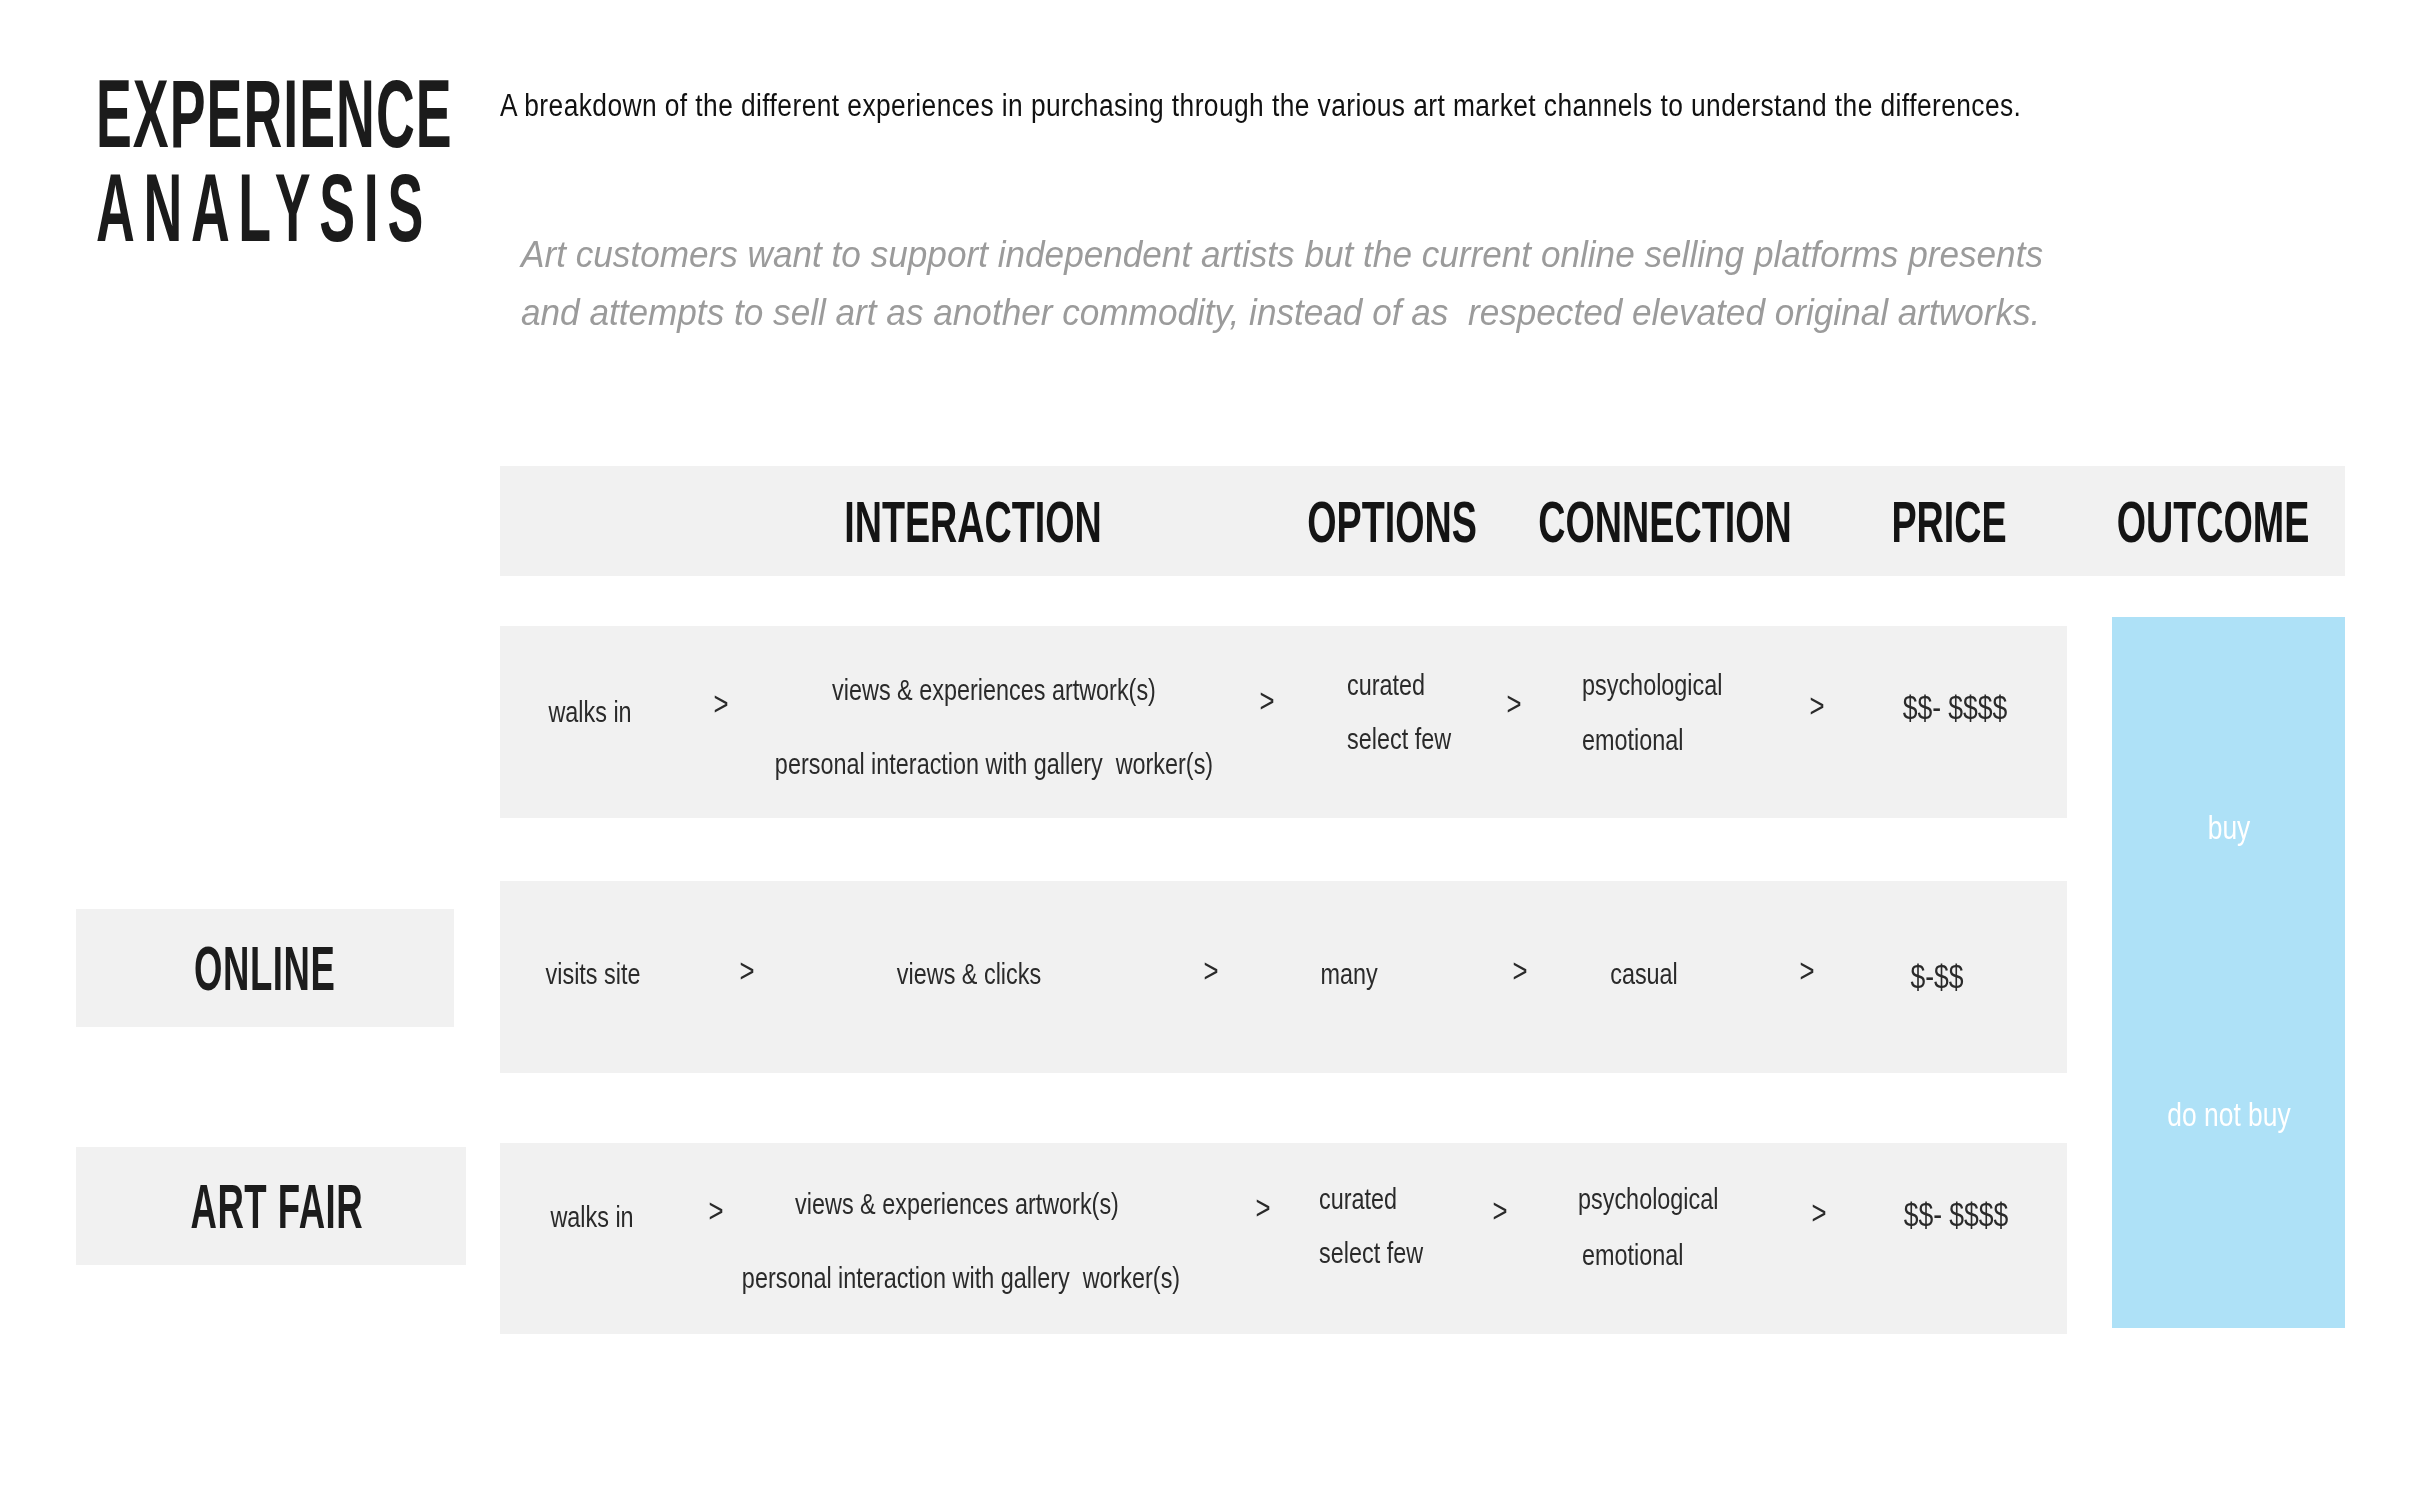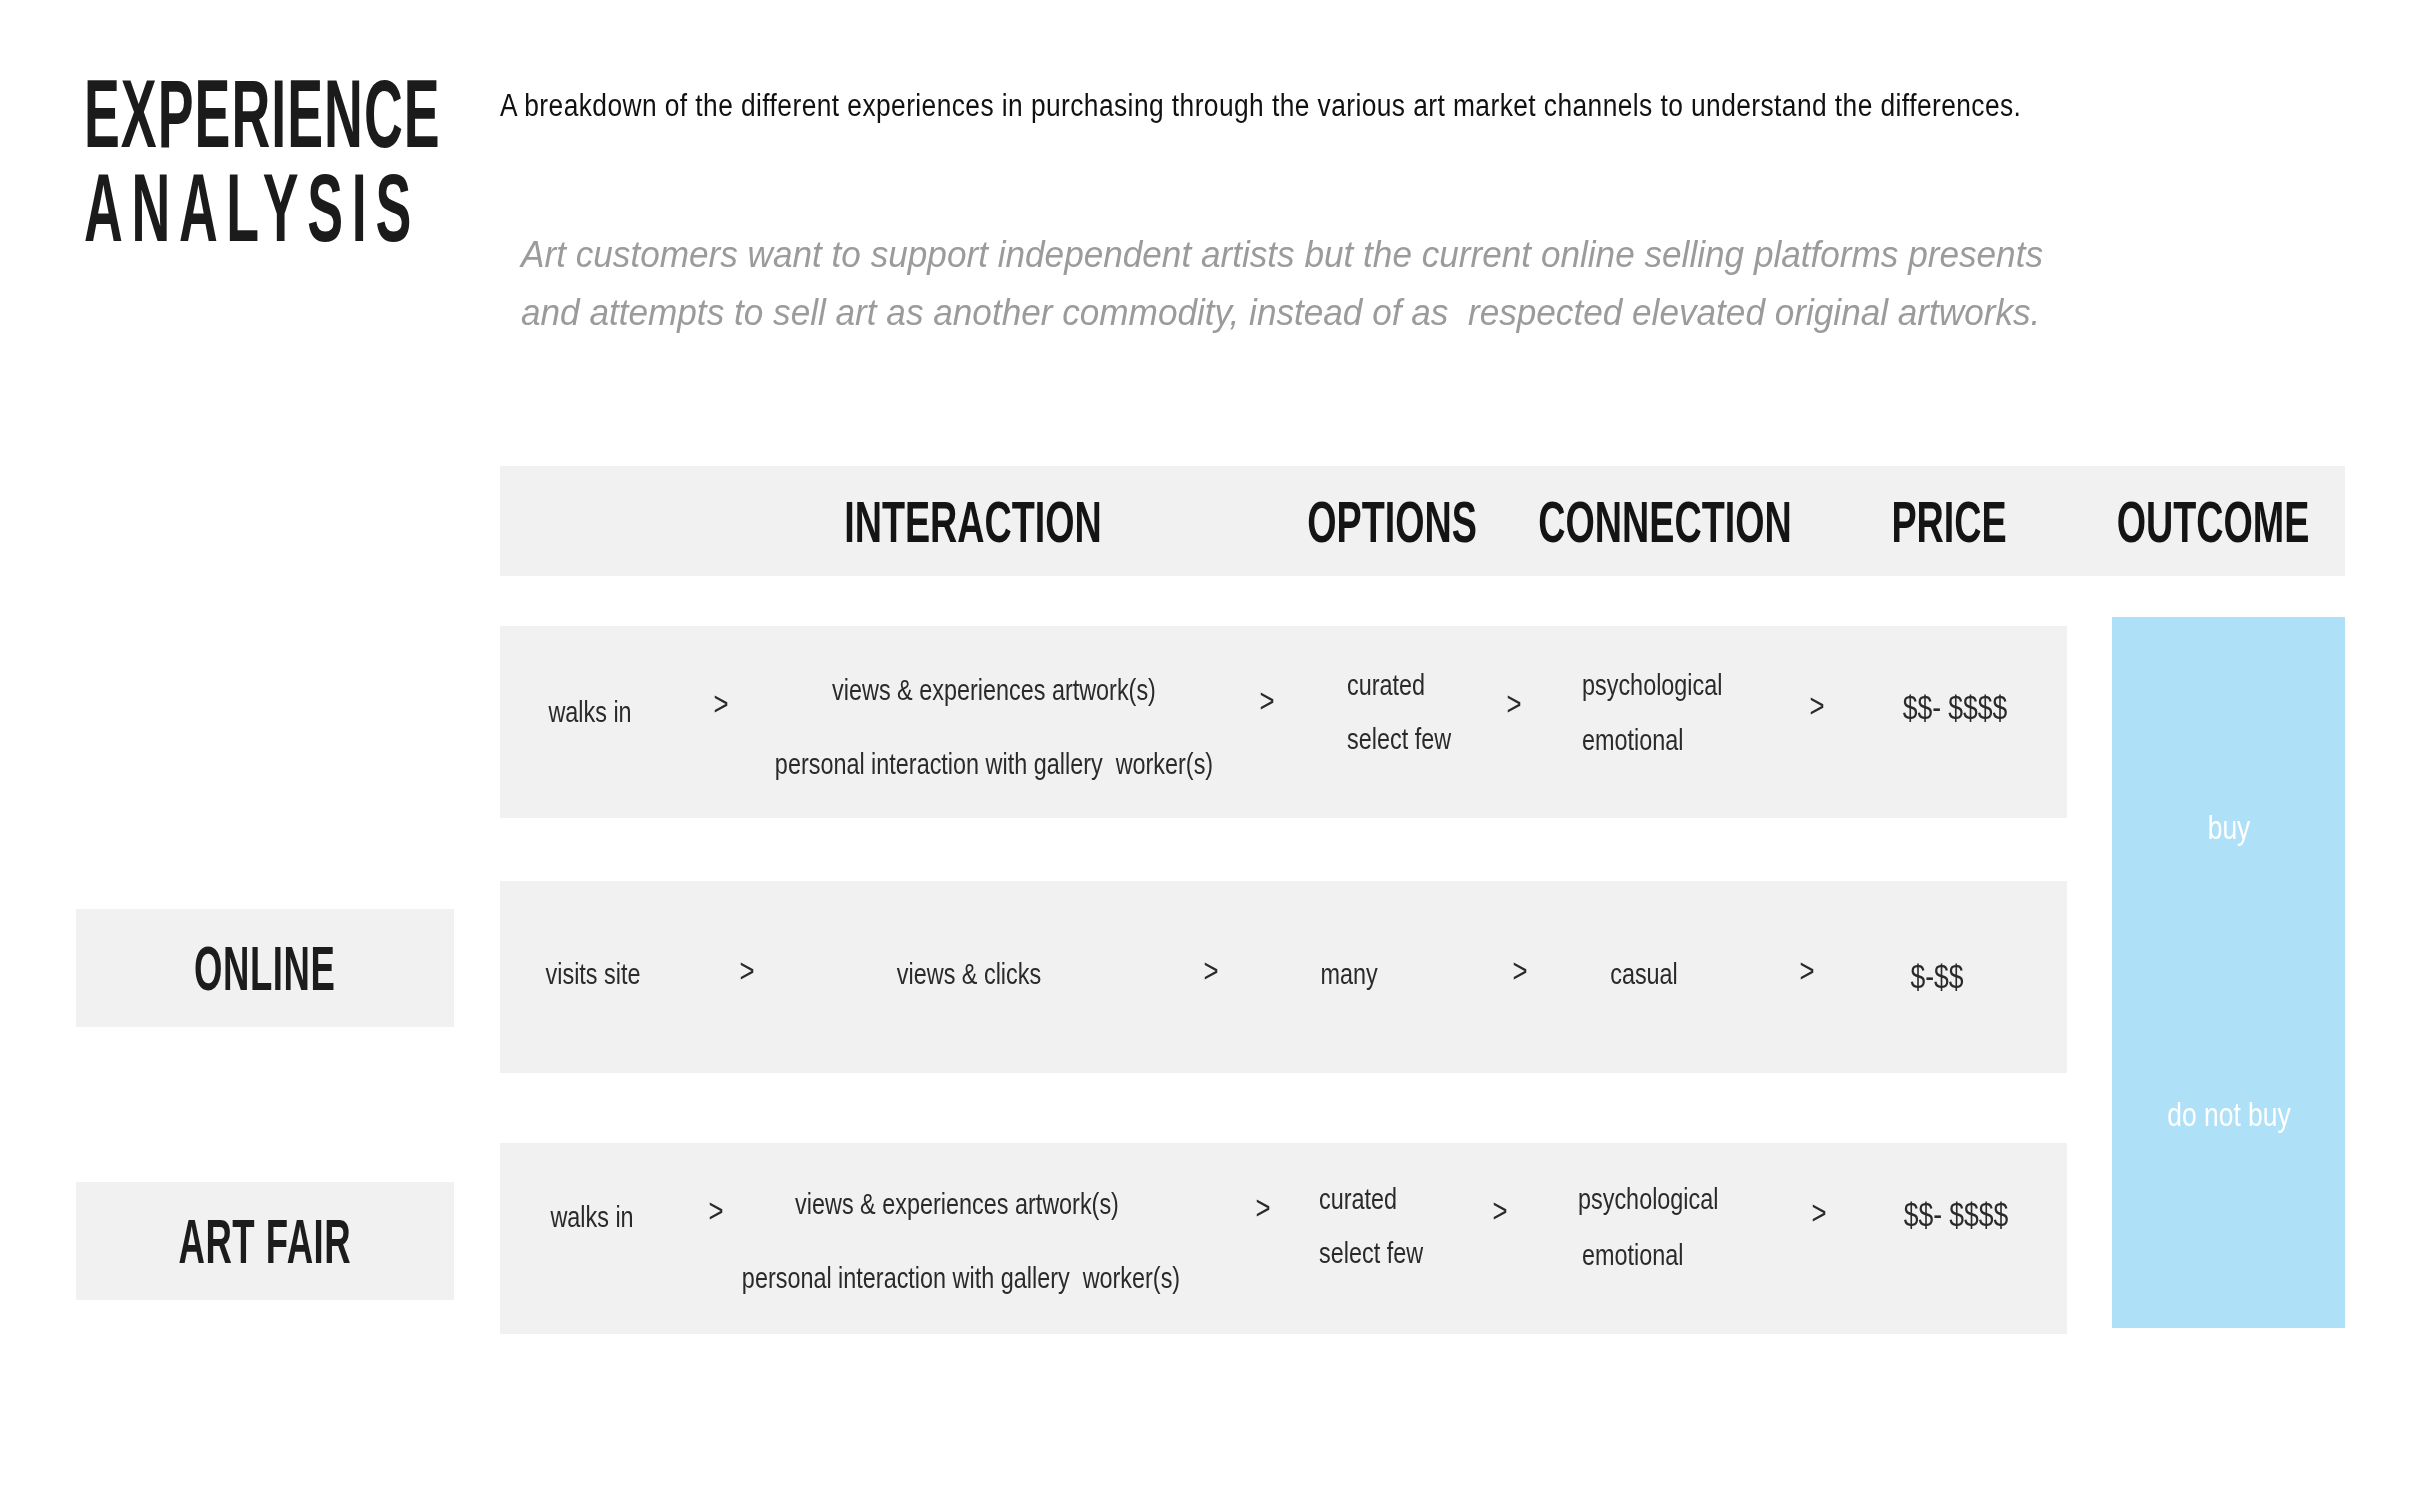--- a/index.html
+++ b/index.html
@@ -7,21 +7,21 @@
     position: relative;
     width: 2413px;
     height: 1509px;
     background: #ffffff;
     overflow: hidden;
     font-family: "Liberation Sans", sans-serif;
     color: #222;
   }
 
   
-  #title { position: absolute; left: 84px; top: 67px; font-weight: bold; color: #1b1b1b; }
+  #title { position: absolute; left: 96px; top: 67px; font-weight: bold; color: #1b1b1b; }
   #title .tl {
     display: block; font-size: 96px; line-height: 94px;
     transform: scaleX(0.56); transform-origin: left center;
     letter-spacing: 1.8px; white-space: pre;
   }
   #title .tl2 { letter-spacing: 15.4px; }
 
   
   #subtitle {
     position: absolute; left: 500px; top: 88px;
@@ -42,21 +42,21 @@
   #hdr-band  { left: 500px; top: 466px; width: 1845px; height: 110px; }
   .rband { position: absolute; left: 500px; width: 1567px; background: #f1f1f1; }
   #band-1 { top: 626px;  height: 192px; }
   #band-2 { top: 881px;  height: 192px; }
   #band-3 { top: 1143px; height: 191px; }
 
   .rlabel {
     position: absolute; left: 76px; width: 378px; height: 118px;
     background: #f1f1f1; display: flex; align-items: center; justify-content: center;
   }
-  #label-1 { top: 621px; } #label-2 { top: 909px; } #label-3 { top: 1182px; }
+  #label-1 { top: 621px; } #label-2 { top: 909px; } #label-3 { top: 1147px; padding-left: 12px; }
   .rlabel span {
     font-size: 63px; font-weight: bold; color: #1c1c1c;
     transform: scaleX(0.58); letter-spacing: 0.9px; white-space: pre;
   }
 
   
   .colhead {
     position: absolute; top: 521px;
     font-size: 58px; font-weight: bold; color: #141414;
     transform: translate(-50%, -50%) scaleX(0.65); white-space: pre;

